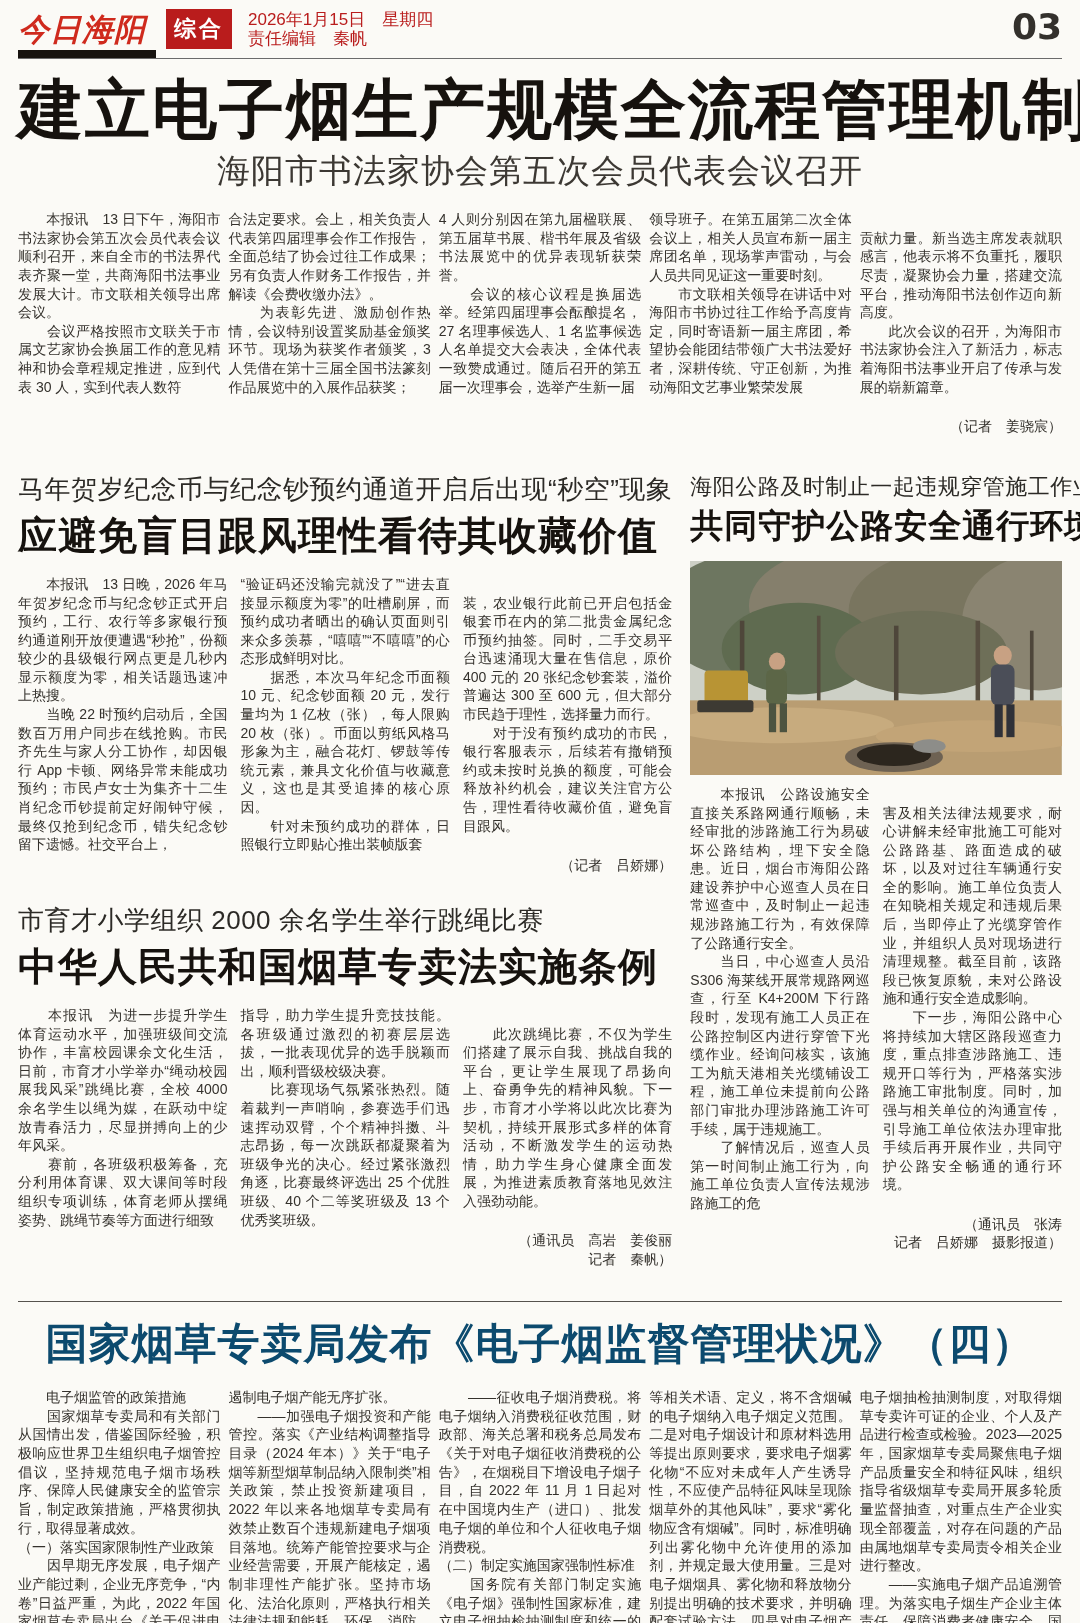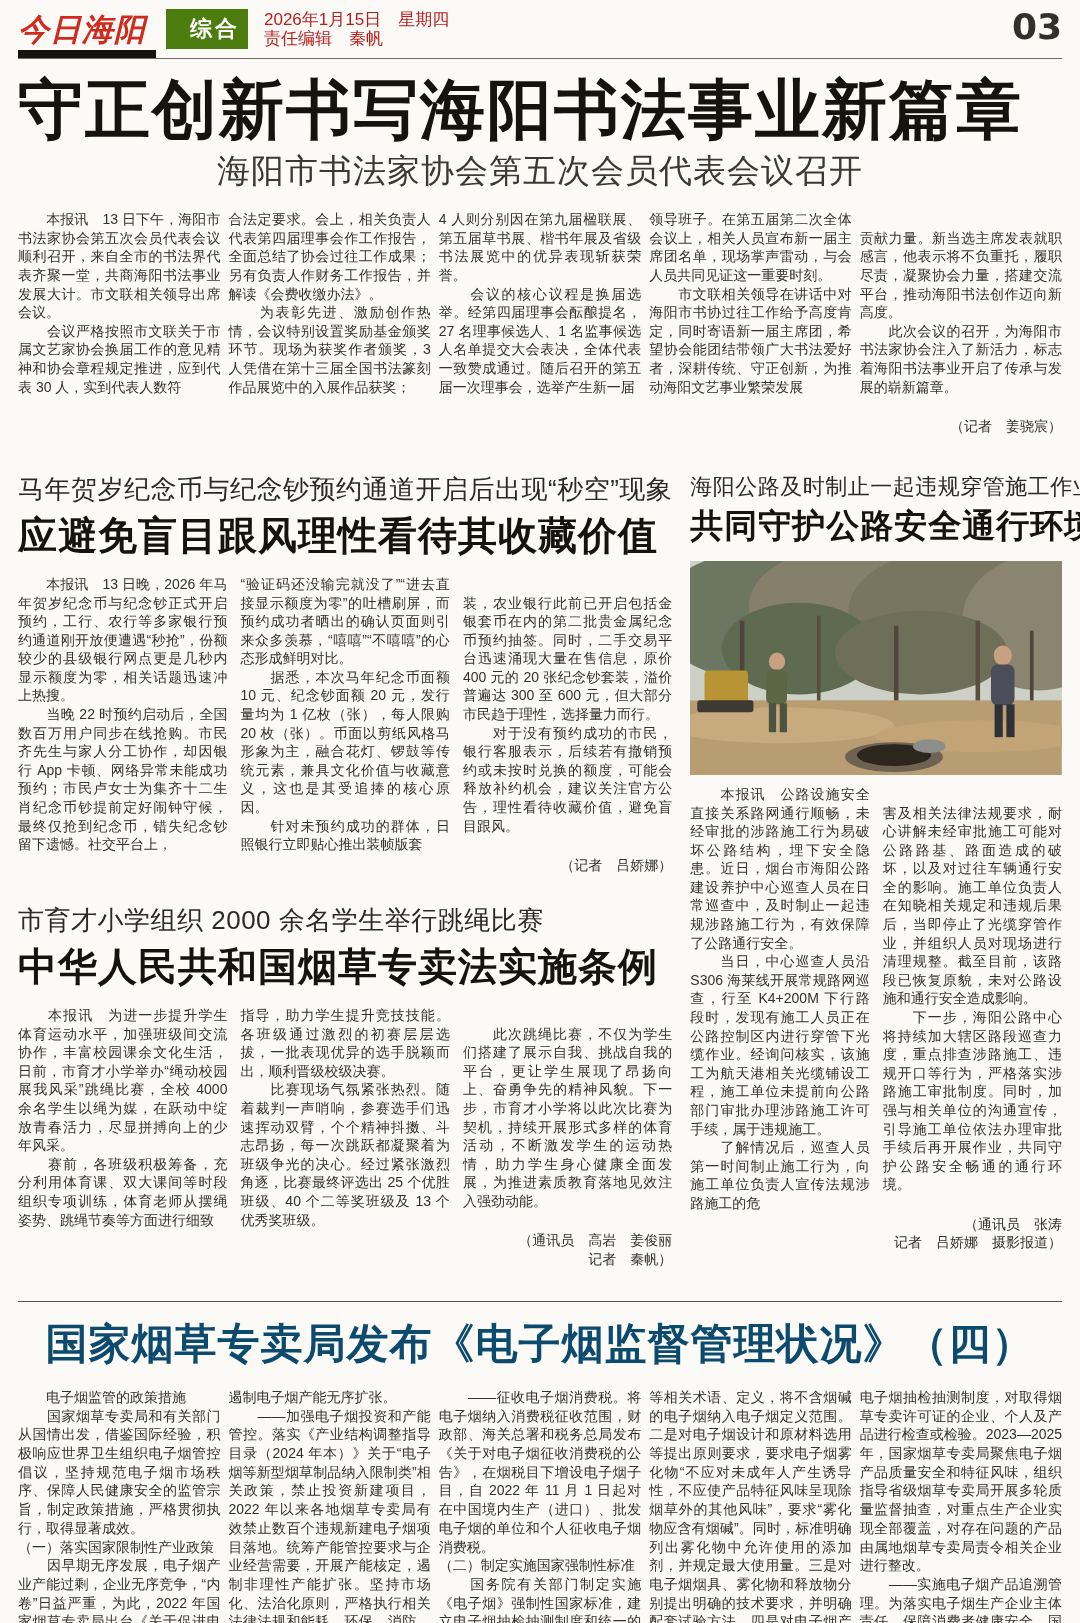--- a/index.html
+++ b/index.html
@@ -11,23 +11,23 @@
   .page{padding:6px 18px 0 18px;}
   
   .masthead{display:flex;align-items:stretch;border-bottom:1.5px solid #6b6b6b;padding-bottom:0;height:52px;justify-content:center;}
   .logo-block{width:138px;display:flex;flex-direction:column;justify-content:flex-end;}
   .logo-text{
     color:#cf2a1d;font-family:"DejaVu Serif","Liberation Serif",serif;
     font-style:italic;font-weight:bold;font-size:31px;line-height:36px;letter-spacing:1px;white-space:nowrap;
   }
   .logo-bar{height:8px;background:#17130f;margin-top:3px;}
   .section-tag{
-    margin-left:10px;margin-top:3px;width:66px;height:40px;background:#4d7c0f;
+    margin-left:10px;margin-top:3px;width:66px;height:40px;background:#b91c1c;
     color:#ffffff;font-size:22px;font-weight:bold;letter-spacing:3px;
-    display:flex;align-items:center;justify-content:center;align-self:flex-start;padding-left:16px;
+    display:flex;align-items:center;justify-content:center;align-self:flex-start;
   }
   .date-block{margin-left:16px;margin-top:4px;font-size:17px;color:#b91c1c;line-height:19px;}
   .page-num{margin-left:auto;font-size:36px;font-weight:bold;color:#33302c;margin-top:0;font-family:"DejaVu Sans",sans-serif;}
   
   .lead-headline{
     font-size:65px;font-weight:900;color:#16120e;letter-spacing:2px;
     line-height:1.08;margin:16px 0 4px 0;white-space:nowrap;
   }
   .lead-subheadline{
     font-size:33px;font-weight:500;color:#3c3833;letter-spacing:1px;margin:2px 0 16px 0;white-space:nowrap;text-align:center;
@@ -66,21 +66,21 @@
     </div>
     <div class="section-tag">综合</div>
     <div class="date-block">
       <div>2026年1月15日　星期四</div>
       <div>责任编辑　秦帆</div>
     </div>
     <div class="page-num">03</div>
   </div>
 
   <div>
-    <div class="lead-headline">守正创新书写海阳书法事业新篇章</div>
+    <div class="lead-headline">建立电子烟生产规模全流程管理机制</div>
     <div class="lead-subheadline">海阳市书法家协会第五次会员代表会议召开</div>
     <div class="cols lead-cols">
       <div class="col">　　本报讯　13 日下午，海阳市书法家协会第五次会员代表会议顺利召开，来自全市的书法界代表齐聚一堂，共商海阳书法事业发展大计。市文联相关领导出席会议。
 　　会议严格按照市文联关于市属文艺家协会换届工作的意见精神和协会章程规定推进，应到代表 30 人，实到代表人数符</div>
       <div class="col">合法定要求。会上，相关负责人代表第四届理事会作工作报告，全面总结了协会过往工作成果；另有负责人作财务工作报告，并解读《会费收缴办法》。
 　　为表彰先进、激励创作热情，会议特别设置奖励基金颁奖环节。现场为获奖作者颁奖，3 人凭借在第十三届全国书法篆刻作品展览中的入展作品获奖；</div>
       <div class="col">4 人则分别因在第九届楹联展、第五届草书展、楷书年展及省级书法展览中的优异表现斩获荣誉。
 　　会议的核心议程是换届选举。经第四届理事会酝酿提名，27 名理事候选人、1 名监事候选人名单提交大会表决，全体代表一致赞成通过。随后召开的第五届一次理事会，选举产生新一届</div>
       <div class="col">领导班子。在第五届第二次全体会议上，相关人员宣布新一届主席团名单，现场掌声雷动，与会人员共同见证这一重要时刻。
 　　市文联相关领导在讲话中对海阳市书协过往工作给予高度肯定，同时寄语新一届主席团，希望协会能团结带领广大书法爱好者，深耕传统、守正创新，为推动海阳文艺事业繁荣发展</div>

